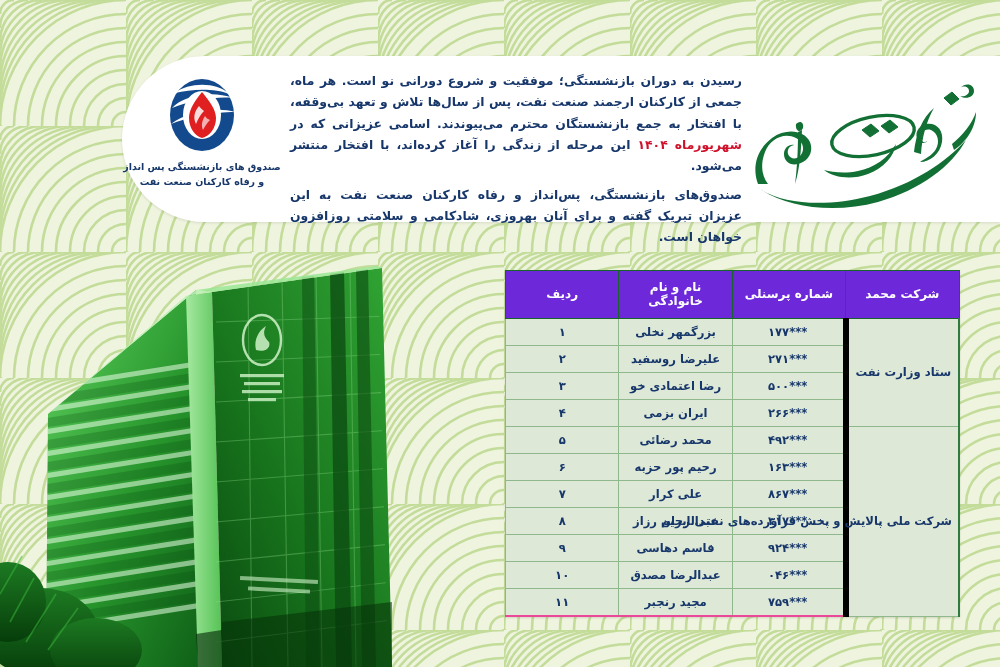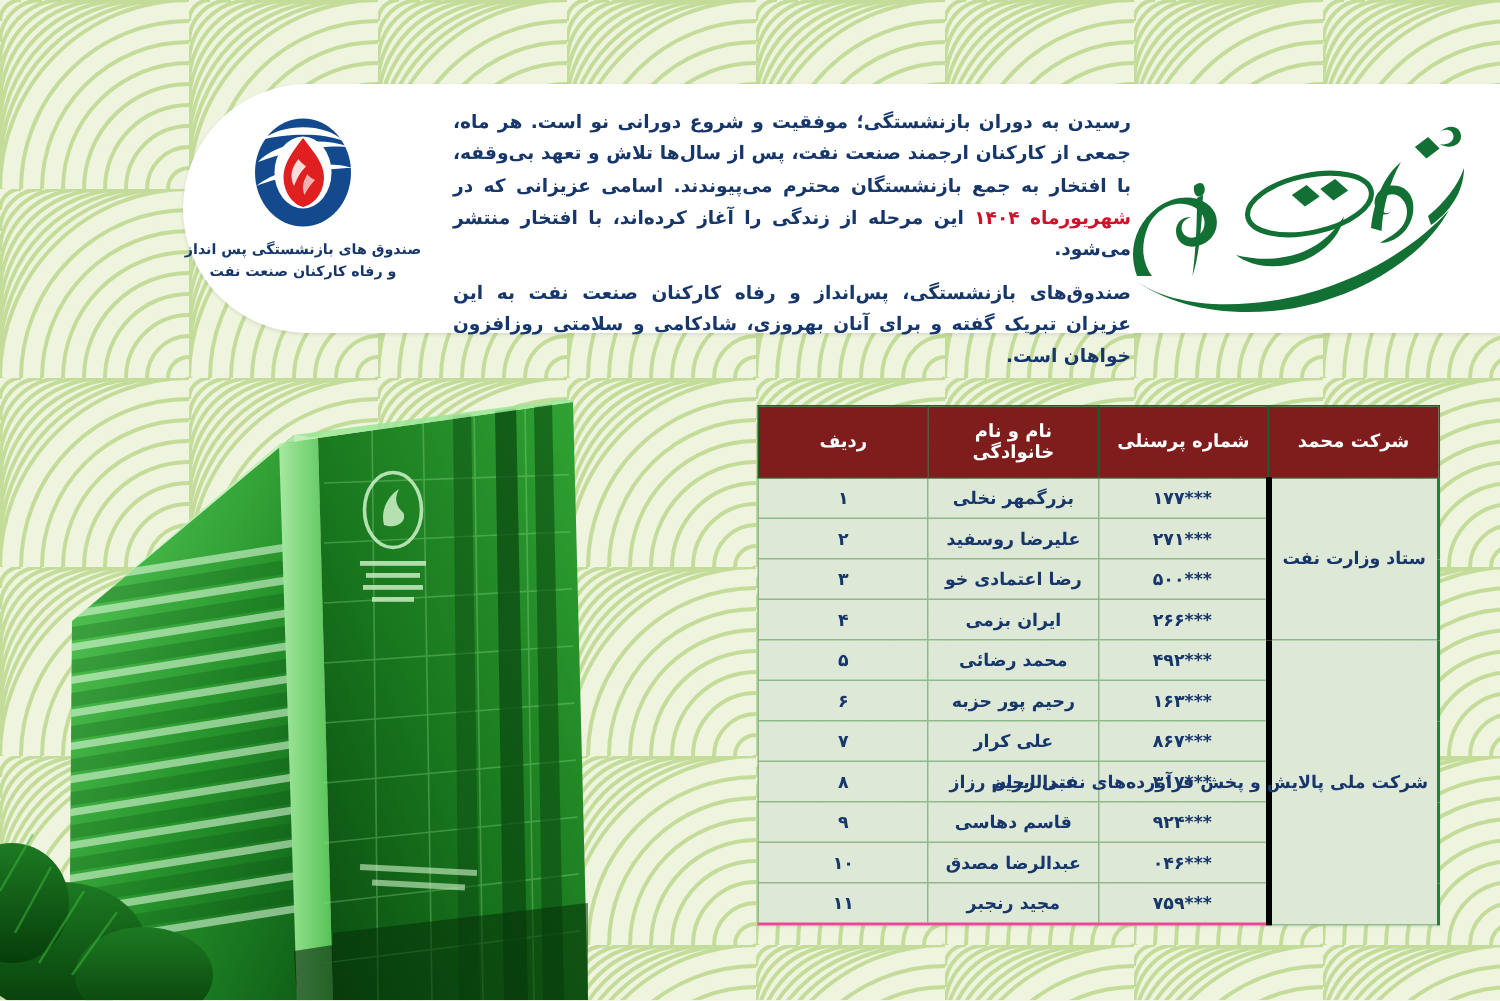--- a/index.html
+++ b/index.html
@@ -43,21 +43,21 @@
   }
   .logo-mark{width:86px;height:78px;margin:6px auto 0;display:block;}
   .logo-caption{
     margin-top:6px;color:#17376b;font-weight:bold;
     font-size:9.5px;line-height:1.55;letter-spacing:.1px;
     direction:rtl;
   }
 
   
   .intro-text{
-    position:absolute;right:246px;top:70px;width:452px;
+    position:absolute;right:258px;top:70px;width:452px;
     z-index:8;direction:rtl;text-align:justify;
     color:#17376b;font-weight:bold;
     font-size:12.4px;line-height:1.72;
   }
   .intro-text p{margin:0 0 7px 0;}
   .intro-text p:last-child{margin-bottom:4px;}
   .hl-red{color:#d0112b;}
 
   
   .calligraphy{
@@ -77,21 +77,21 @@
   .table-wrap{
     position:absolute;left:505px;top:270px;width:455px;
     z-index:7;direction:rtl;
   }
   table.retire{
     border-collapse:collapse;width:100%;
     table-layout:fixed;
     box-shadow:0 1px 2px rgba(0,0,0,.12);
   }
   table.retire thead th{
-    background:#7f1d1d;color:#ffffff;
+    background:#6d28d9;color:#ffffff;
     font-size:12px;font-weight:bold;
     padding:9px 4px 10px;
     text-align:center;
     border:1px solid #16642c;
     letter-spacing:.2px;
   }
   table.retire tbody td{
     background:#dde8d7;
     color:#17376b;
     font-size:11.6px;font-weight:bold;
@@ -107,21 +107,21 @@
   td.c-company{
     width:135px;
     font-size:11.4px;line-height:1.45;
     border-left:2px solid #2f7a3f;
     border-right:2px solid #2f7a3f;
     white-space:normal;
   }
   tr.group-end td{border-bottom:2px solid #2f7a3f;}
   table.retire tbody tr:last-child td{border-bottom:2px solid #ec4899;}
   table.retire tbody tr td:first-child{border-right:2px solid #2f7a3f;}
-  table.retire tbody tr td.c-company{border-left:4px solid #000000;}
+  table.retire tbody tr td.c-company{border-left:6px solid #000000;}
 </style>
 </head>
 <body>
 
 <div id="stage">
 
   <div class="bg-pattern">
     <svg viewBox="0 0 1000 667" preserveAspectRatio="none" xmlns="http://www.w3.org/2000/svg">
       <defs>
         <pattern id="swirl" x="0" y="0" width="126" height="126" patternUnits="userSpaceOnUse">

